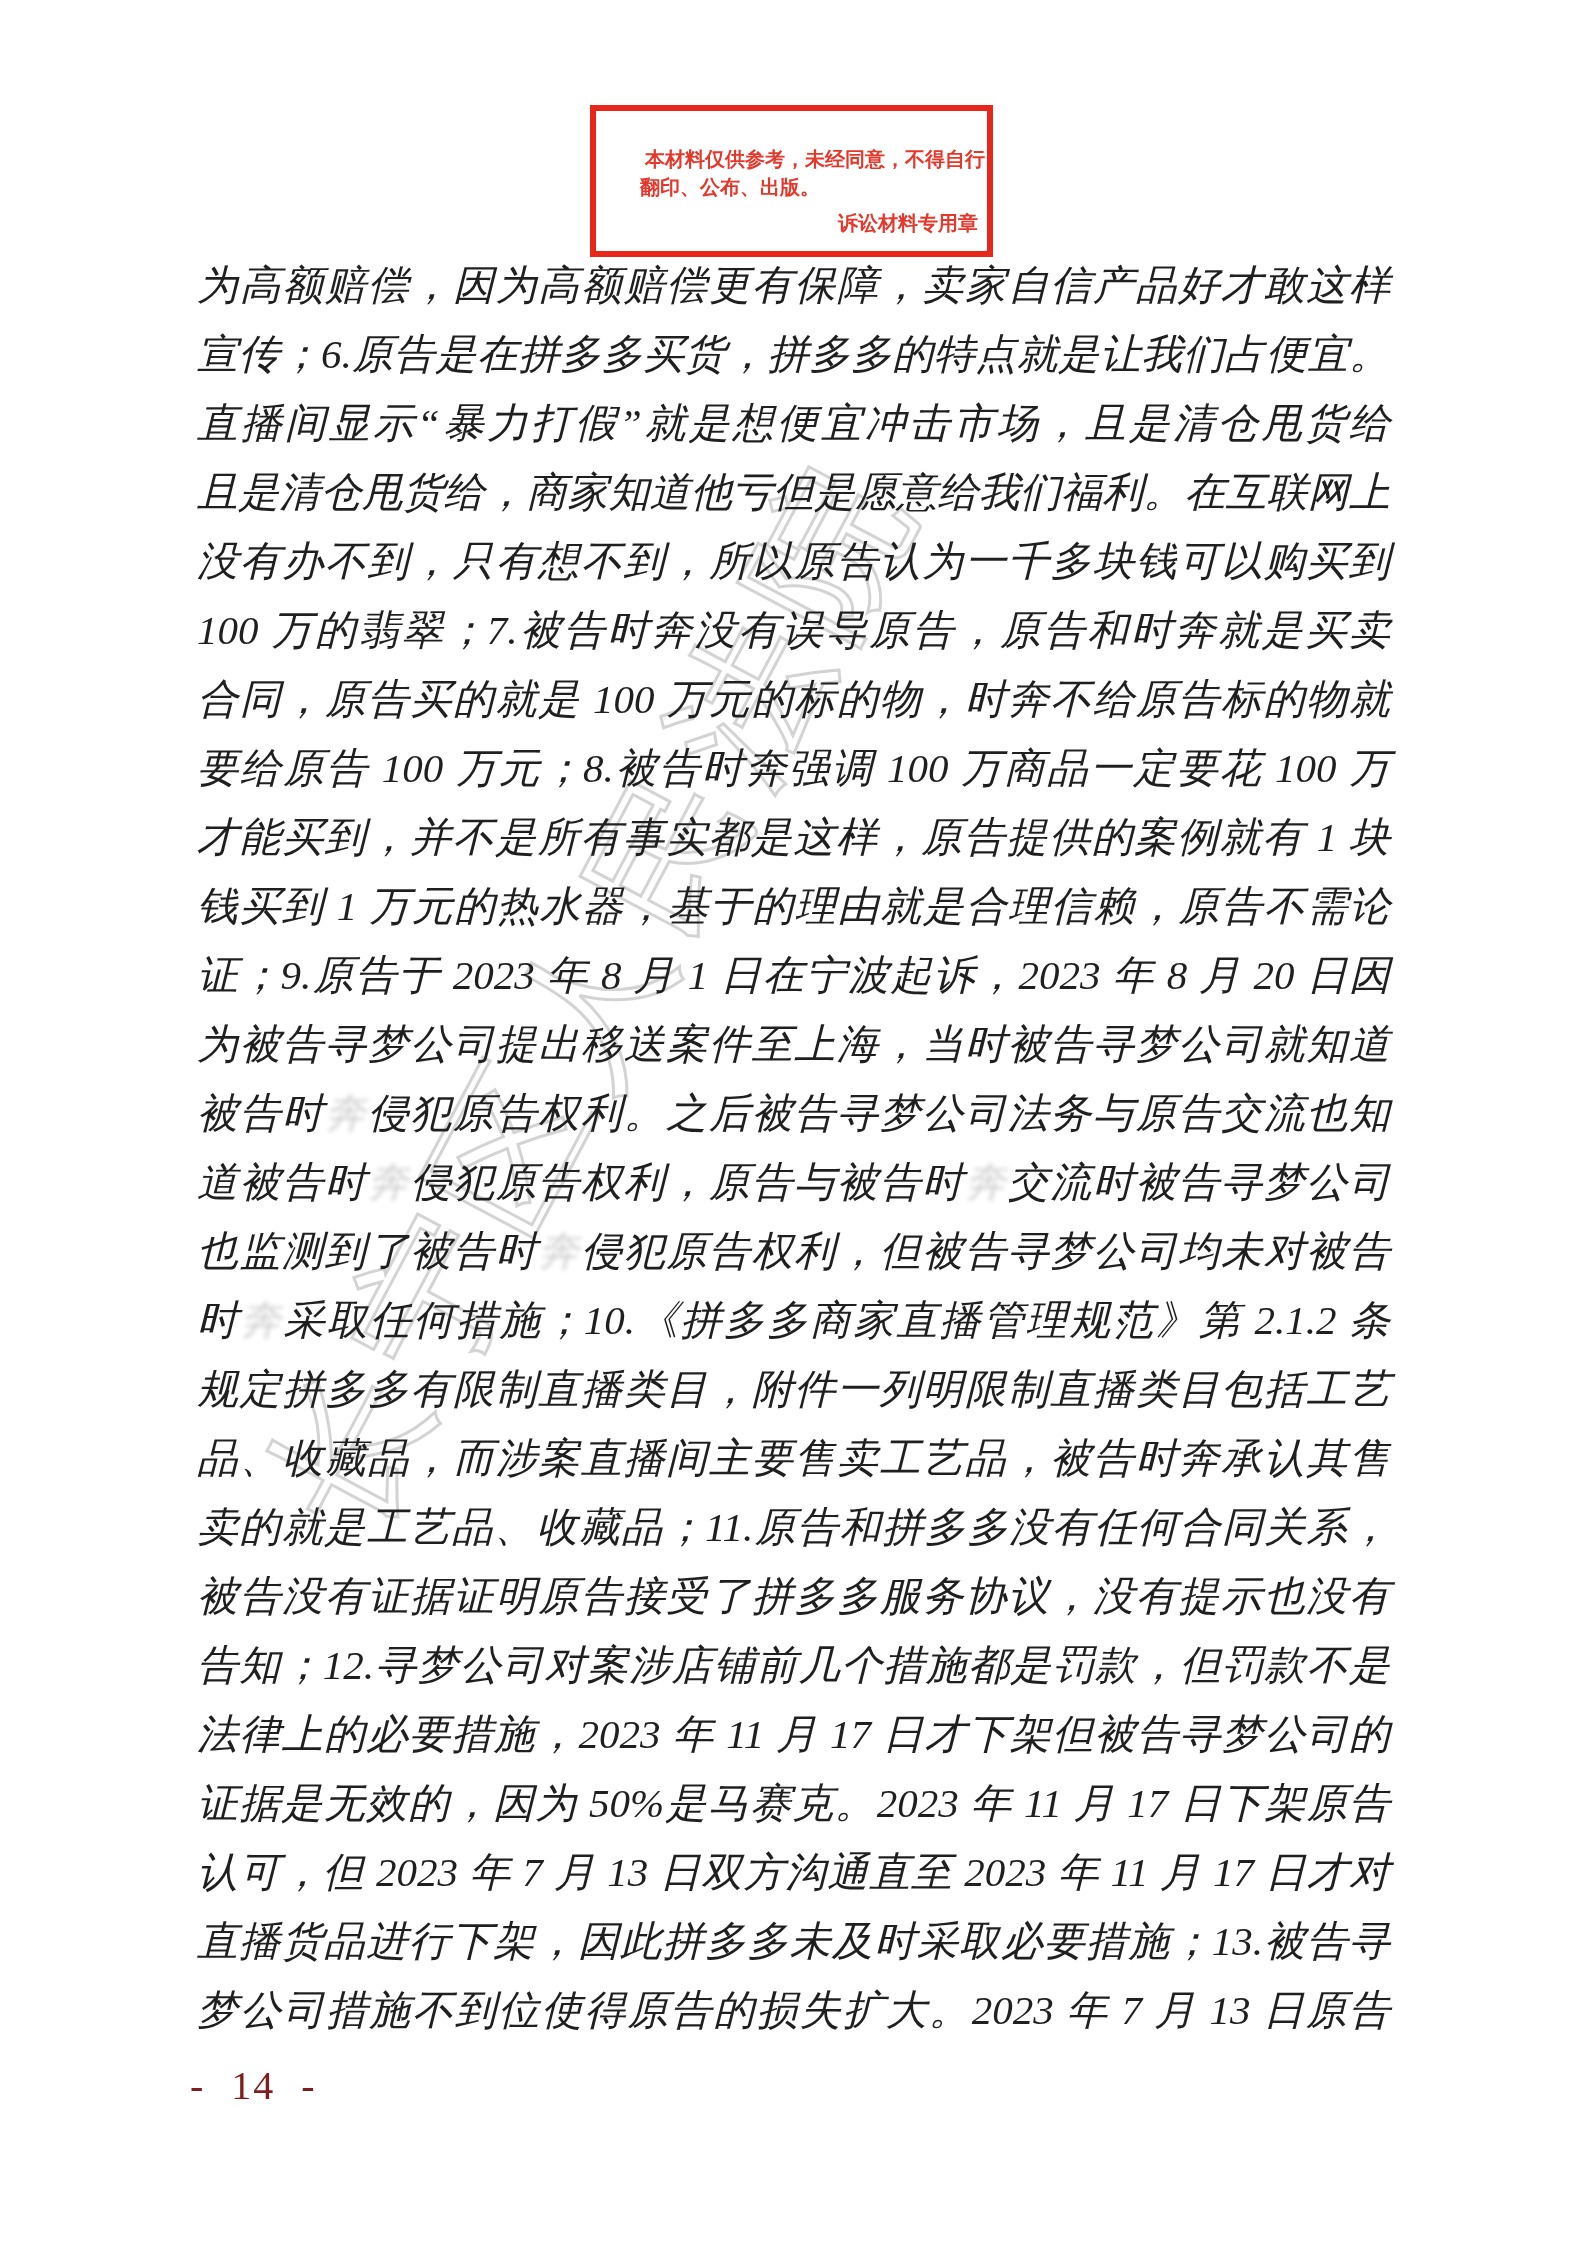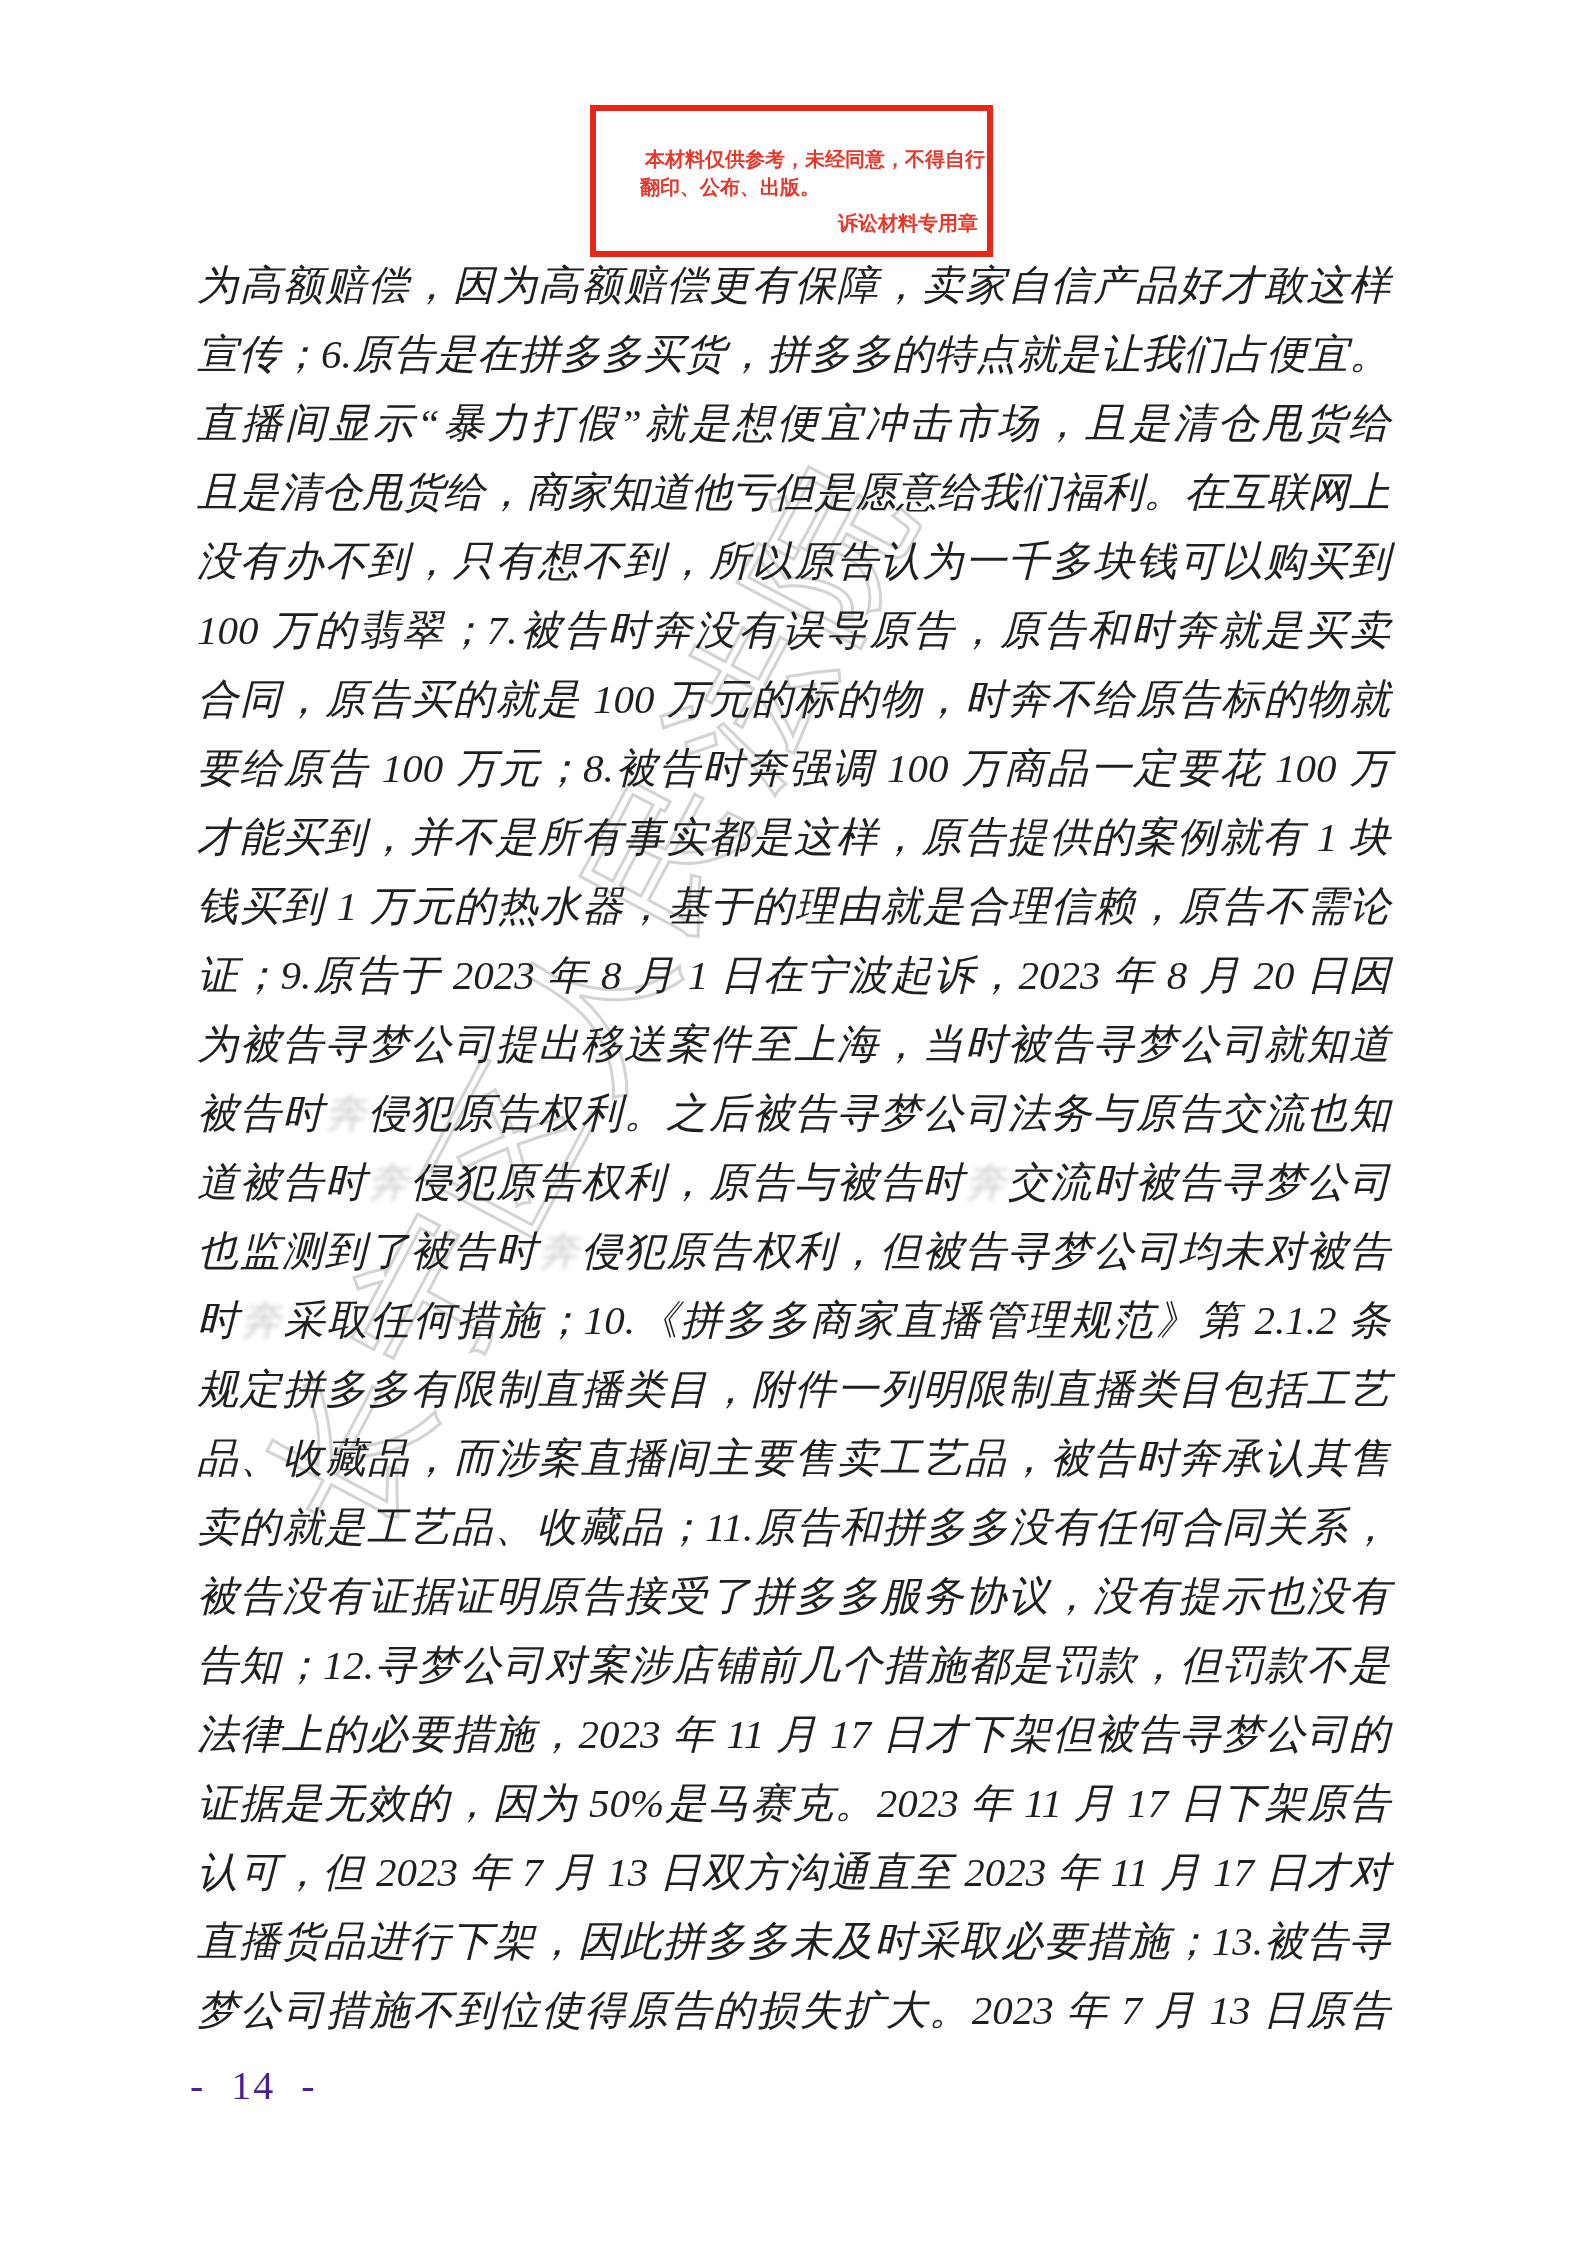--- a/index.html
+++ b/index.html
@@ -61,21 +61,21 @@
   }
   .redacted{
     display:inline-block;
     opacity:0.22;
     filter:blur(2px);
   }
   .page-number{
     position:absolute;
     left:190px;top:2062px;
     font-size:40px;
-    color:#4c1d95;
+    color:#7f1d1d;
     word-spacing:14px;
     letter-spacing:2px;
   }
 </style>
 </head>
 <body>
 
 <div class="page">
 
   <div class="watermark">长宁区人民法院</div>

